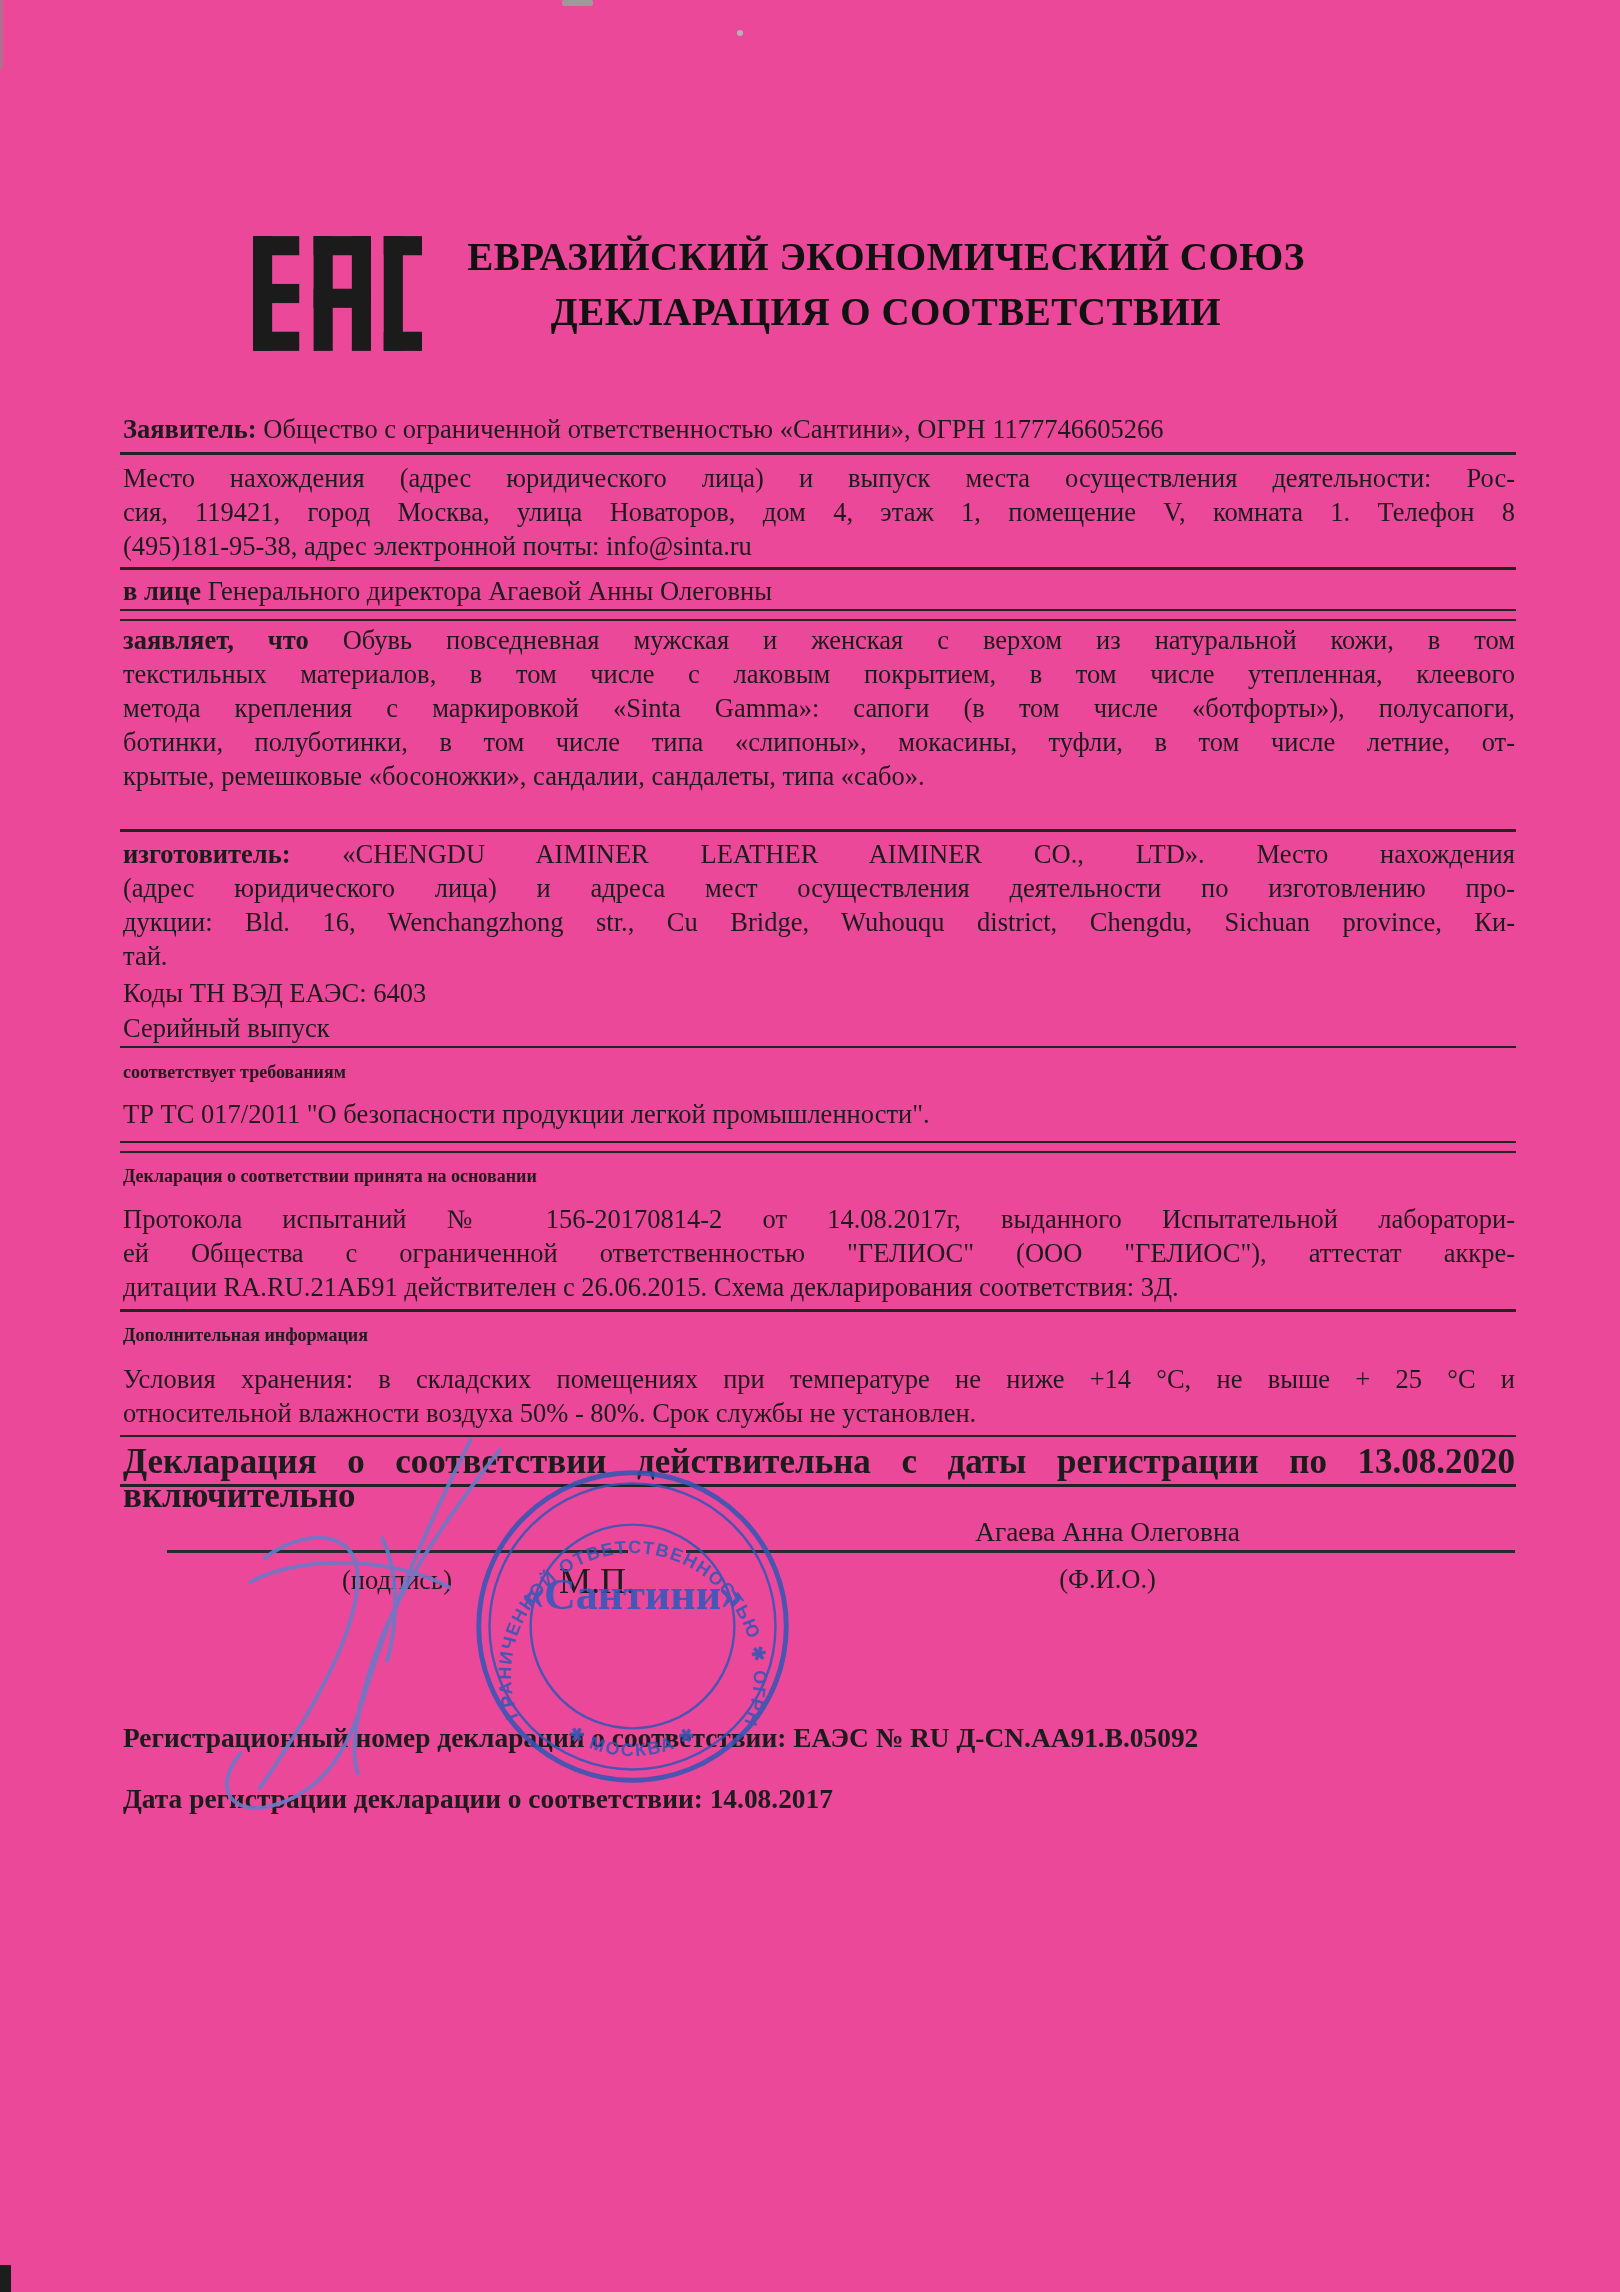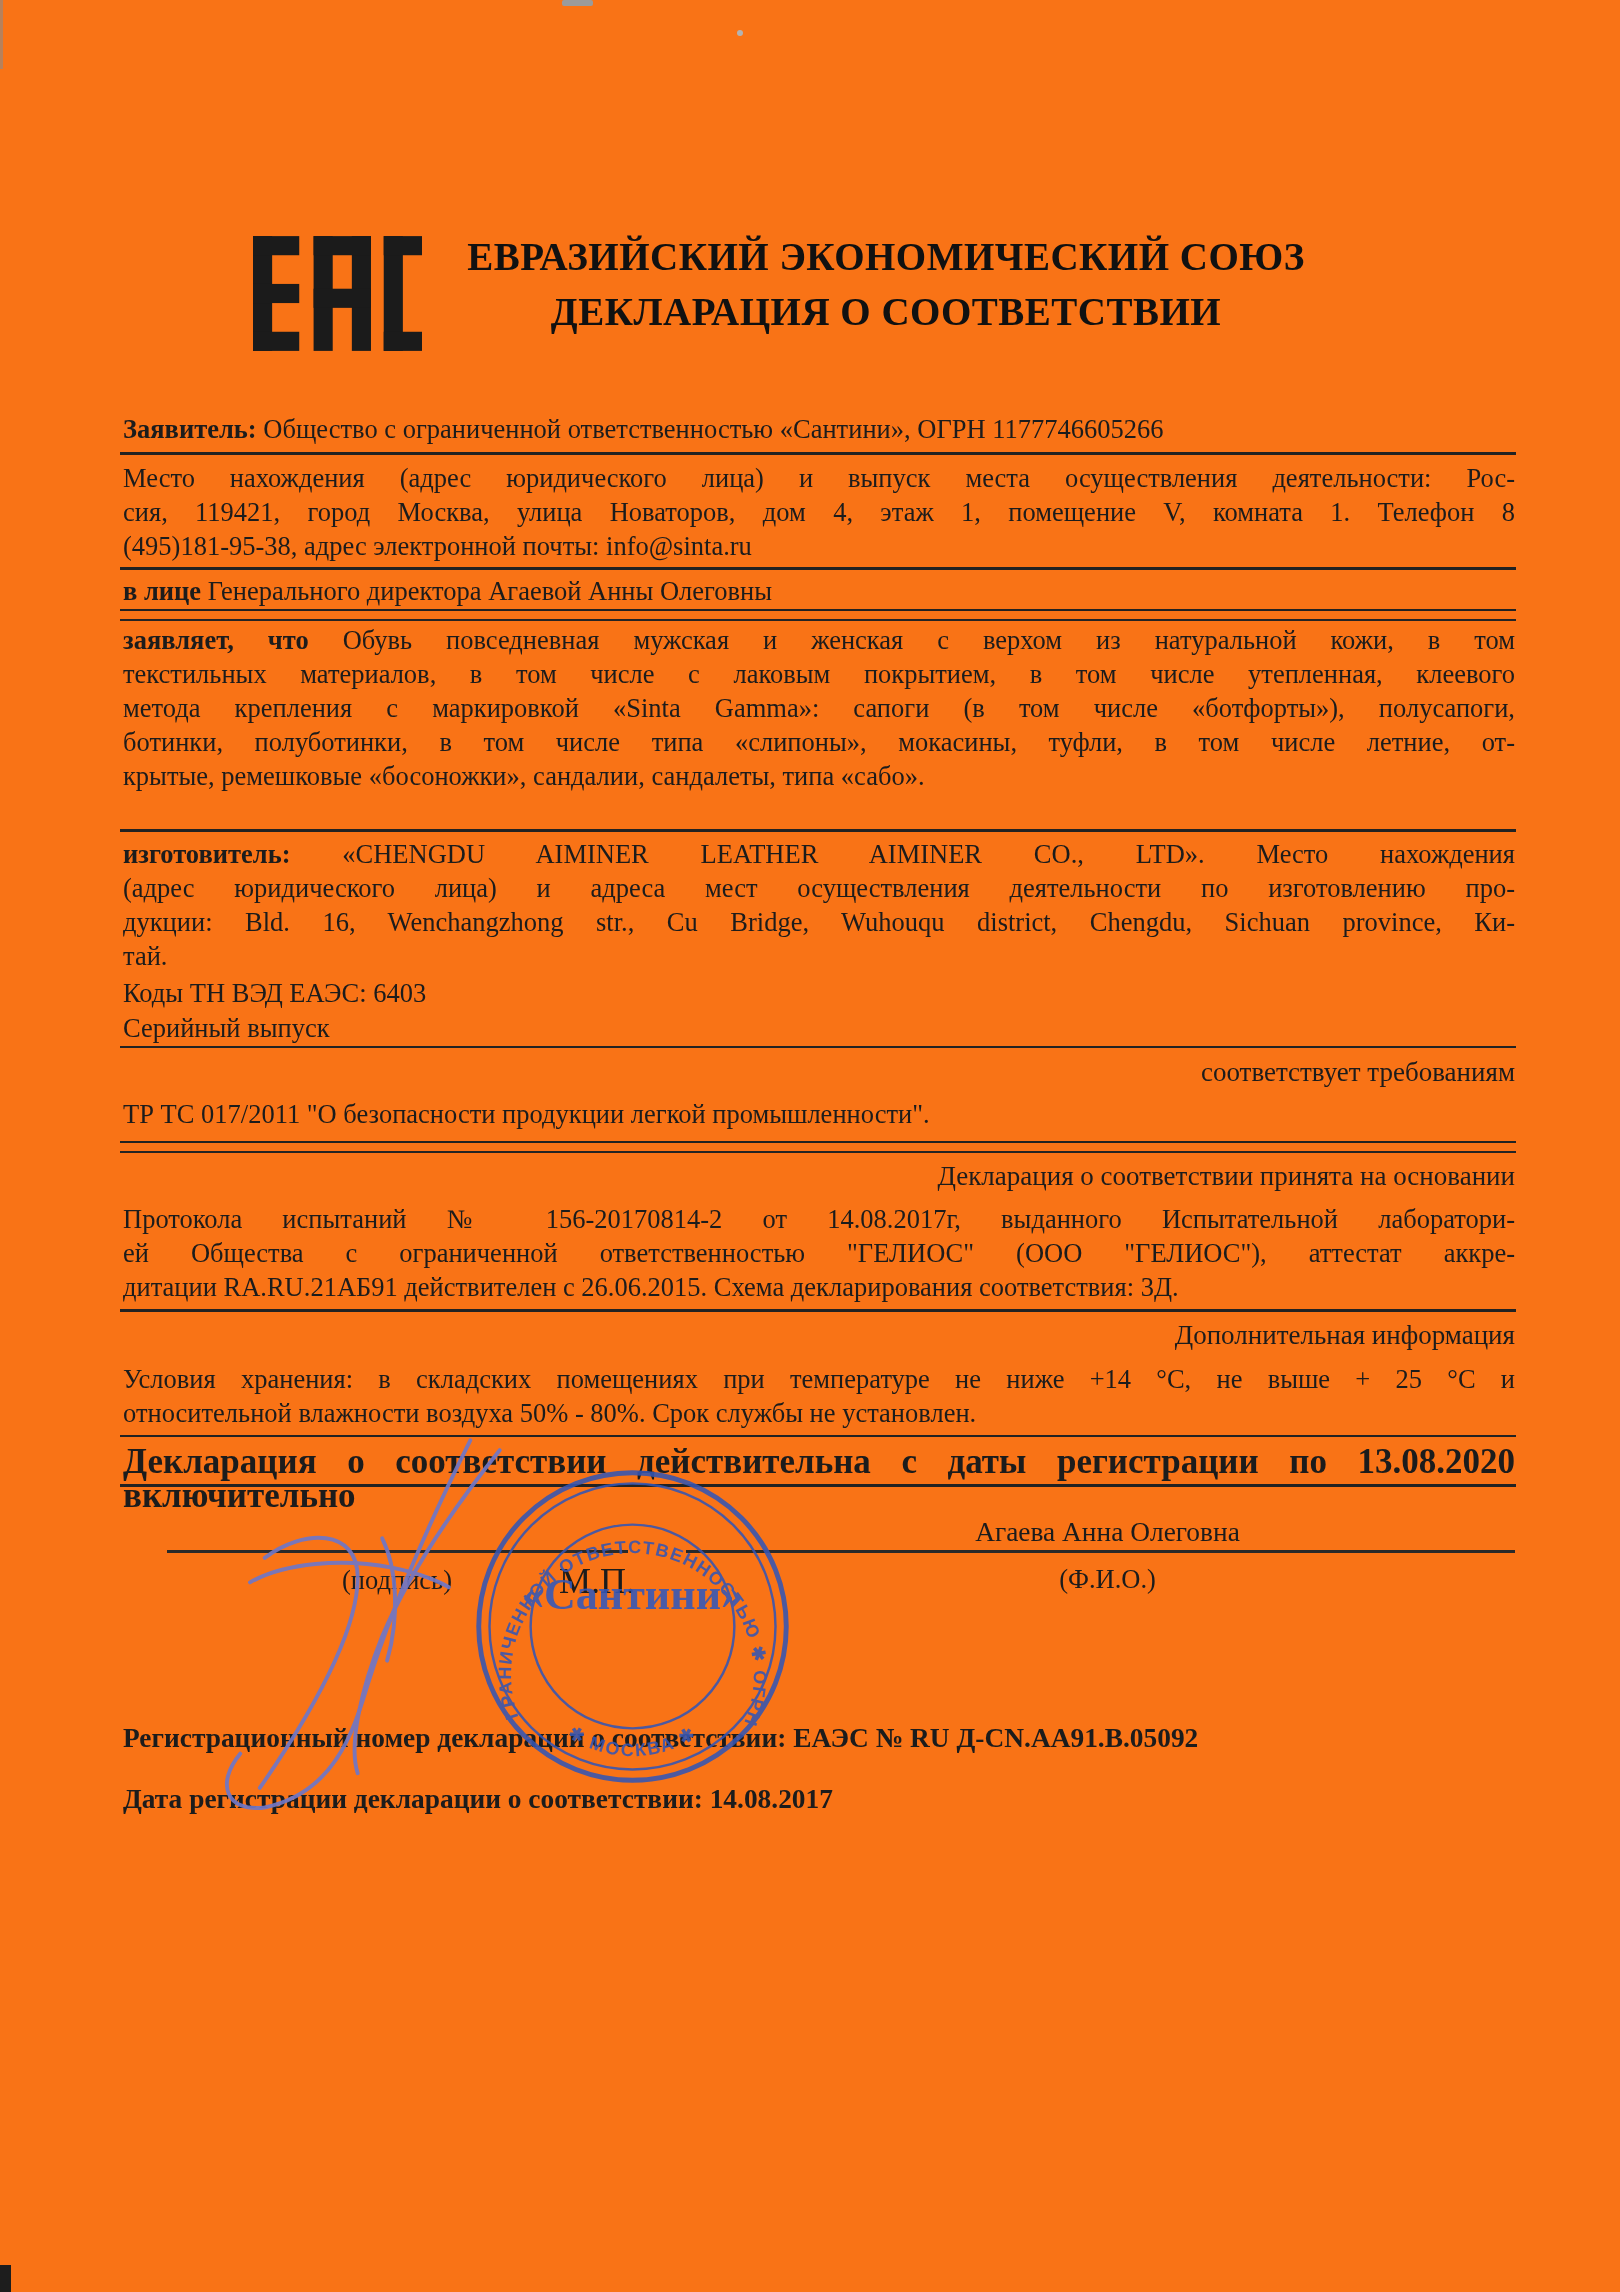--- a/index.html
+++ b/index.html
@@ -1,25 +1,25 @@
 <!DOCTYPE html>
 <html lang="ru"><head>
 <meta charset="utf-8">
 <style>
   html,body{margin:0;padding:0;background:#ffffff;}
-  .page{position:relative;width:1620px;height:2293px;background:#f97316;overflow:hidden;
+  .page{position:relative;width:1620px;height:2293px;background:#ec4899;overflow:hidden;
         font-family:"Liberation Serif",serif;color:#1c1c1c;}
   .abs{position:absolute;}
   .tline{font-size:26.5px;line-height:34px;white-space:normal;}
   .tline.j{text-align:justify;text-align-last:justify;}
   .b{font-weight:bold;}
   .rule{position:absolute;background:#222;height:2.9px;}
   .rule.thin{height:2px;}
   .rule.dbl{height:7.8px;background:transparent;border-top:2.9px solid #222;border-bottom:2px solid #242424;}
-  .heading{font-size:27px;font-weight:normal;line-height:33px;text-align:right;}
+  .heading{font-size:18px;font-weight:bold;line-height:33px;}
   .title{font-weight:bold;font-size:39px;line-height:55px;text-align:center;letter-spacing:0.5px;color:#111;}
   .caption{font-size:26.5px;}
   .footline{font-size:27.4px;font-weight:bold;}
   .artifact{position:absolute;}
   .sigline{position:absolute;background:#2a2a2a;height:2.9px;z-index:4;}
 </style>
 </head>
 <body>
 
 <div class="page">

